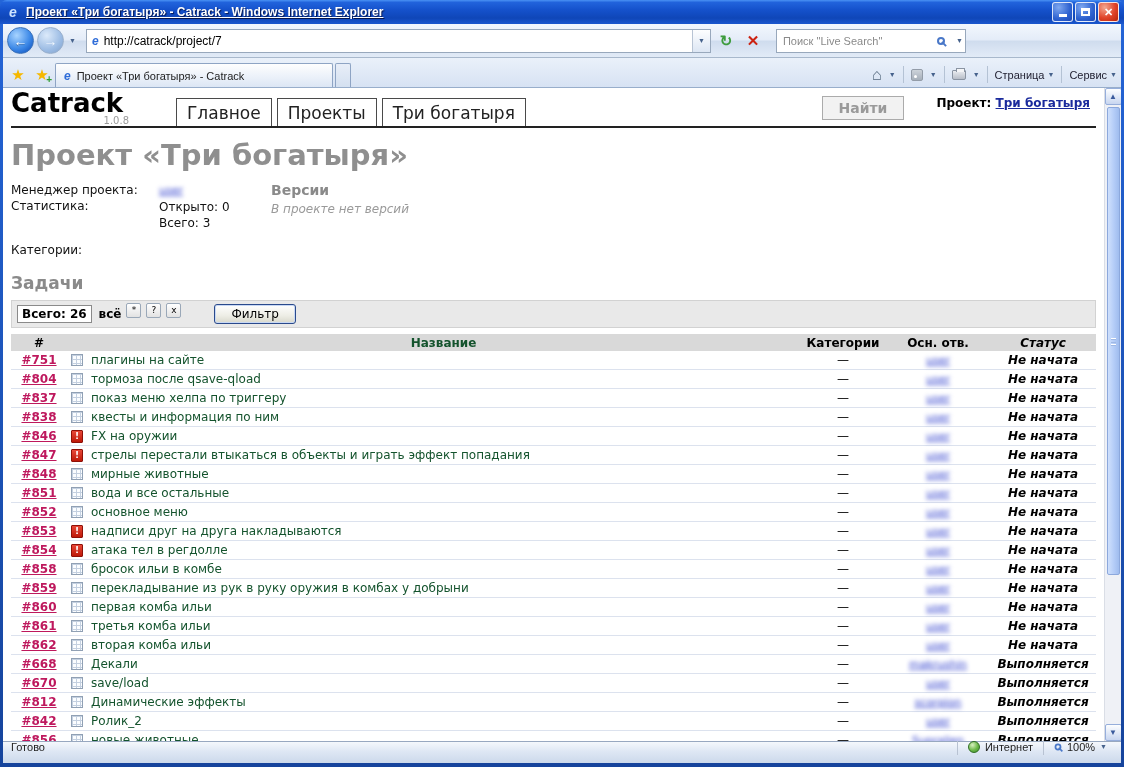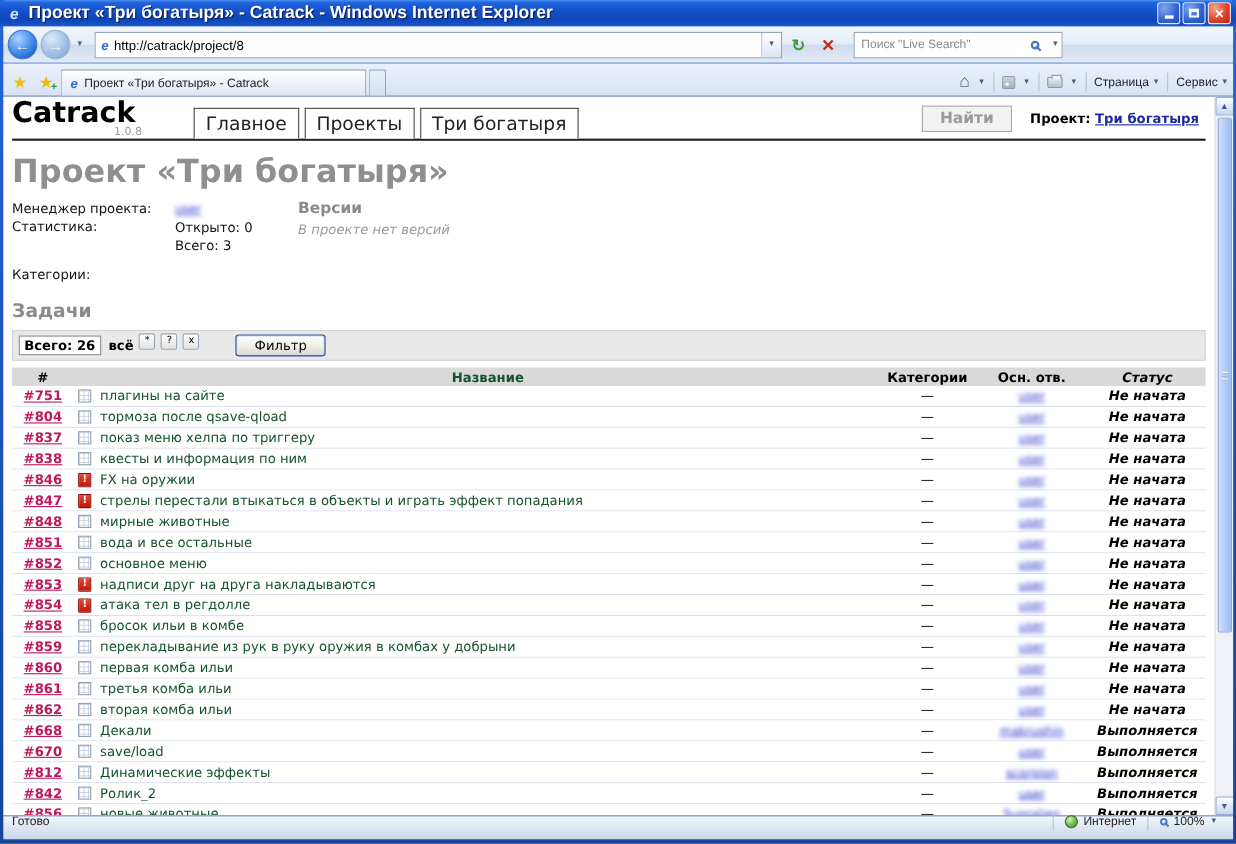--- a/index.html
+++ b/index.html
@@ -7,22 +7,22 @@
   body { background:#6A6A6A; font-family:"Liberation Sans", sans-serif; }
 
   .window { width:1124px; height:767px; padding:0 3px 3px;
     background:linear-gradient(#2465D8,#16449C); position:relative; }
 
   
   .titlebar { height:24px; margin:0 -3px; border-radius:7px 7px 0 0;
     background:linear-gradient(180deg,#4A92F4 0%,#2163DC 10%,#1552CC 40%,#0F46B8 75%,#1A57CE 100%);
     display:flex; align-items:center; padding:0 5px; gap:5px; }
   .ie-ico { color:#CFE4FF; font-weight:bold; font-style:italic; font-size:14px; width:16px; text-align:center; }
-  .title-text { color:#fff; font-weight:bold; font-size:16px; flex:1;
-    text-shadow:1px 1px 1px rgba(0,0,30,.7); white-space:nowrap; overflow:hidden; }
+  .title-text { color:#fff; font-weight:bold; font-size:12px; flex:1;
+    text-shadow:1px 1px 1px rgba(0,0,30,.7); white-space:nowrap; overflow:hidden;text-decoration:underline; }
   .winbtns { display:flex; gap:2px; }
   .wbtn { width:21px; height:20px; border-radius:3px; border:1px solid rgba(255,255,255,.85);
     display:flex; align-items:center; justify-content:center; color:#fff; font-size:11px; font-weight:bold; }
   .wbtn.min, .wbtn.max { background:radial-gradient(circle at 30% 25%, #7FA8F0, #2E62D0 60%, #1C4AB8); }
   .wbtn.close { background:radial-gradient(circle at 30% 25%, #F4A890, #E0442A 55%, #B82408); }
   .wbtn.min { align-items:flex-end; padding-bottom:4px; }
   .glyph-min { width:8px; height:3px; background:#fff; }
   .glyph-max { width:9px; height:8px; border:2px solid #fff; border-top-width:3px; }
 
   
@@ -108,21 +108,21 @@
     background:radial-gradient(circle at 35% 30%, #D8F0C0, #6CB848 55%, #3E8C2E); border:1px solid #2E6E22; }
 
   
   .site-header { display:flex; align-items:flex-end; border-bottom:2px solid #222; height:36px; }
   .logo-block { width:165px; }
   .logo { font-size:26px; font-weight:bold; color:#000; line-height:24px; }
   .version { font-size:10px; color:#9A9A9A; width:118px; text-align:right; }
   .site-tabs { display:flex; gap:5px; align-items:flex-end; }
   .site-tab { border:1px solid #4A4A4A; border-bottom:none; background:#fff; padding:4px 10px 3px;
     font-size:17px; color:#222; cursor:default; white-space:nowrap; }
-  .header-right { margin-left:auto; display:flex; align-items:center; gap:16px; padding-bottom:6px; }
+  .header-right { margin-left:auto; display:flex; gap:32px; padding-bottom:6px; }
   .find-btn { border:1px solid #ABABAB; color:#9A9A9A; font-size:14px; font-weight:bold;
     padding:3px 16px; background:#F2F2F2; }
   .proj { font-size:12px; font-weight:bold; color:#000; white-space:nowrap; padding-right:6px; }
   .plink { color:#1A2A9C; text-decoration:underline; font-weight:bold; }
 
   .page-title { font-size:29px; color:#8F8F8F; font-weight:bold; margin:10px 0 10px; }
 
   .info-grid { display:flex; font-size:12px; color:#111; line-height:16px; }
   .ig-labels { width:148px; }
   .ig-values { width:112px; }
@@ -184,21 +184,21 @@
       <span class="wbtn close">✕</span>
     </span>
   </div>
 
   <div class="navbar">
     <span class="navcircle back">←</span>
     <span class="navcircle fwd">→</span>
     <span class="mini-drop">▼</span>
     <span class="addr">
       <span class="mini-e">e</span>
-      <span class="addr-text">http://catrack/project/8</span>
+      <span class="addr-text">http://catrack/project/7</span>
       <span class="addr-drop">▼</span>
     </span>
     <span class="tbtn refresh">↻</span>
     <span class="tbtn stop">✕</span>
     <span class="search">
       <span class="search-text">Поиск "Live Search"</span>
       <span class="lens"></span>
       <span class="mini-drop">▼</span>
     </span>
   </div>

